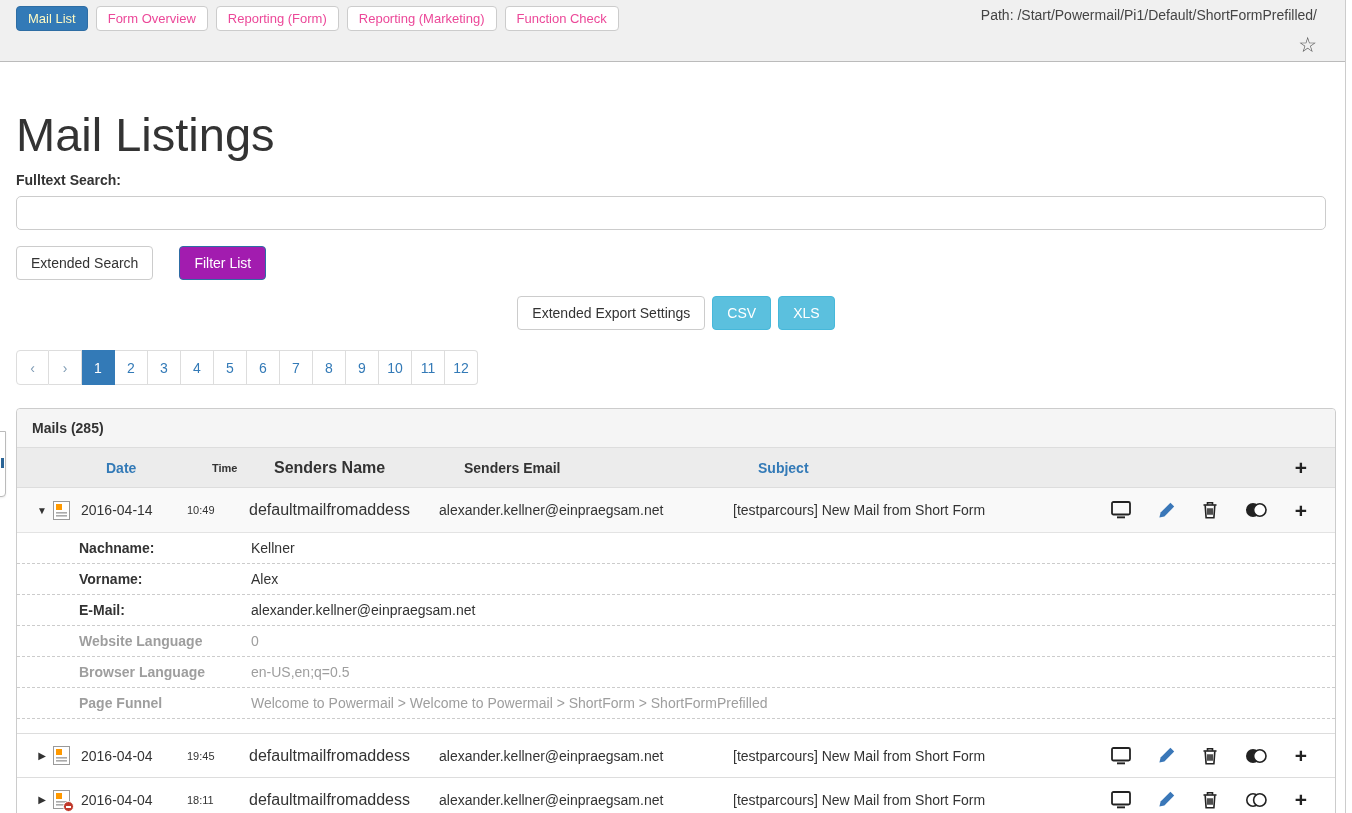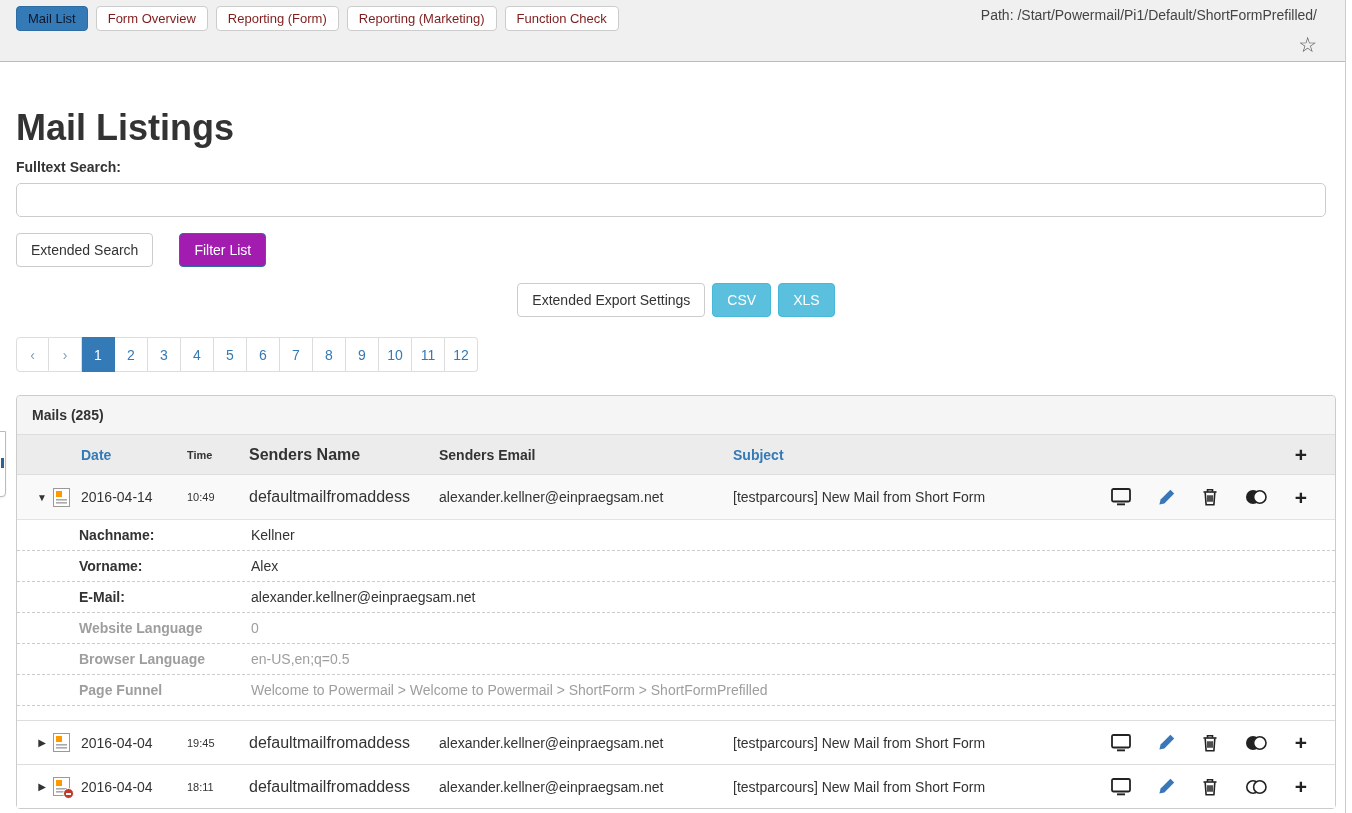--- a/index.html
+++ b/index.html
@@ -8,35 +8,35 @@
     background: #fff; font-family: "Liberation Sans", sans-serif; color: #333;
   }
   
   .topbar {
     position: absolute; top: 0; left: 0; width: 1345px; height: 62px;
     background: #f0f0f0; border-bottom: 1px solid #bbb;
   }
   .tabs { position: absolute; left: 16px; top: 6px; display: flex; gap: 8px; }
   .tab {
     font-size: 13px; padding: 4px 11px; border: 1px solid #ccc; border-radius: 4px;
-    background: #fff; color: #7f1d1d; cursor: pointer; white-space: nowrap;
-  }
-  .tab.active { background: #337ab7; border-color: #2e6da4; color: #0f172a; }
+    background: #fff; color: #ec4899; cursor: pointer; white-space: nowrap;
+  }
+  .tab.active { background: #337ab7; border-color: #2e6da4; color: #fef9c3; }
   .path { position: absolute; right: 28px; top: 7px; font-size: 14px; color: #444; }
   .star { position: absolute; right: 28px; top: 34px; font-size: 21px; color: #555; cursor: pointer; line-height: 1; }
   .frame-line { position: absolute; left: 1345px; top: 0; height: 813px; width: 0; border-left: 1px solid #ccc; }
   
   .left-fragment {
     position: absolute; left: -10px; top: 431px; width: 16px; height: 66px; background: #fff;
     border: 1px solid #bbb; border-radius: 0 0 4px 0; box-shadow: 0 1px 2px rgba(0,0,0,.08);
   }
   .left-fragment .mark { position: absolute; left: 10px; top: 26px; width: 3px; height: 10px; background: #2a6496; }
   
   .content { position: absolute; top: 62px; left: 0; width: 1352px; padding: 0 16px; }
-  h1.page-title { font-size: 36px; font-weight: 700; color: #333; margin: 45px 0 8px 0; letter-spacing: 0; }
+  h1.page-title { font-size: 47px; font-weight: 400; color: #333; margin: 45px 0 8px 0; letter-spacing: 0; }
   .search-label { font-size: 14px; font-weight: bold; margin: 10px 0 8px 0; }
   .search-input {
     width: 1310px; height: 34px; border: 1px solid #ccc; border-radius: 5px;
     font-size: 14px; padding: 0 12px; outline: none; display: block;
   }
   .btn-row { margin-top: 16px; display: flex; gap: 26px; }
   .btn {
     display: inline-flex; align-items: center; justify-content: center;
     height: 34px; padding: 0 14px; font-size: 14px; border-radius: 4px;
     border: 1px solid #ccc; background: #fff; color: #333; cursor: pointer; white-space: nowrap;
@@ -63,21 +63,21 @@
   }
   .trow { display: flex; align-items: center; }
   .cell-expand { width: 22px; margin-left: 14px; text-align: center; font-size: 10px; color: #333; cursor: pointer; }
   .cell-icon { width: 28px; display: flex; align-items: center; }
   .cell-date { width: 106px; font-size: 14px; }
   .cell-time { width: 62px; font-size: 11px; }
   .cell-name { width: 190px; font-size: 16px; }
   .cell-email { width: 294px; font-size: 14px; }
   .cell-subject { flex: 1; font-size: 14px; }
   .cell-actions { width: 196px; margin-right: 28px; display: flex; justify-content: space-between; align-items: center; }
-  .thead { background: #ececec; border-bottom: 1px solid #ddd; height: 40px; font-weight: bold; }
+  .thead { background: #ececec; border-bottom: 1px solid #ddd; height: 40px; font-weight: bold; padding-left: 25px; }
   .thead .cell-date, .thead .cell-subject { color: #337ab7; cursor: pointer; }
   .thead .cell-actions { justify-content: flex-end; }
   .mail-row { height: 44px; background: #fff; }
   .mail-row.first { background: #f9f9f9; }
   .mail-row.bordered { border-top: 1px solid #ddd; }
   .icon-btn { background: none; border: none; cursor: pointer; padding: 0; display: flex; align-items: center; }
   .plus-glyph { font-size: 21px; font-weight: bold; color: #222; line-height: 1; }
   
   .details { border-top: 1px solid #e3e3e3; padding-bottom: 14px; background: #fff; }
   .detail-row { display: flex; align-items: center; height: 31px; padding-left: 62px; border-bottom: 1px dashed #ccc; }

